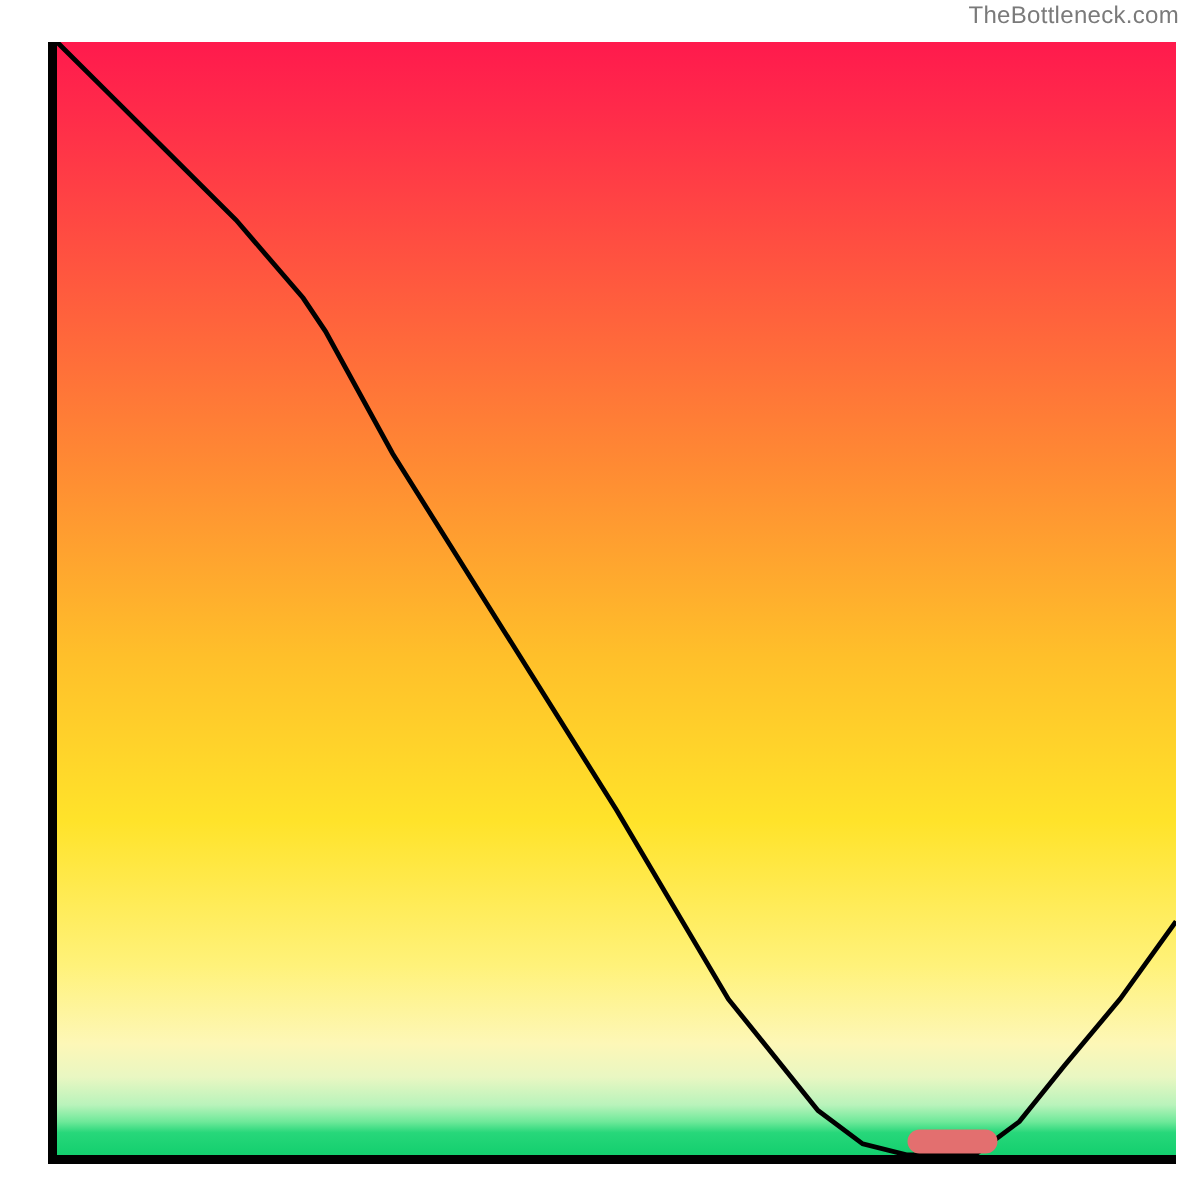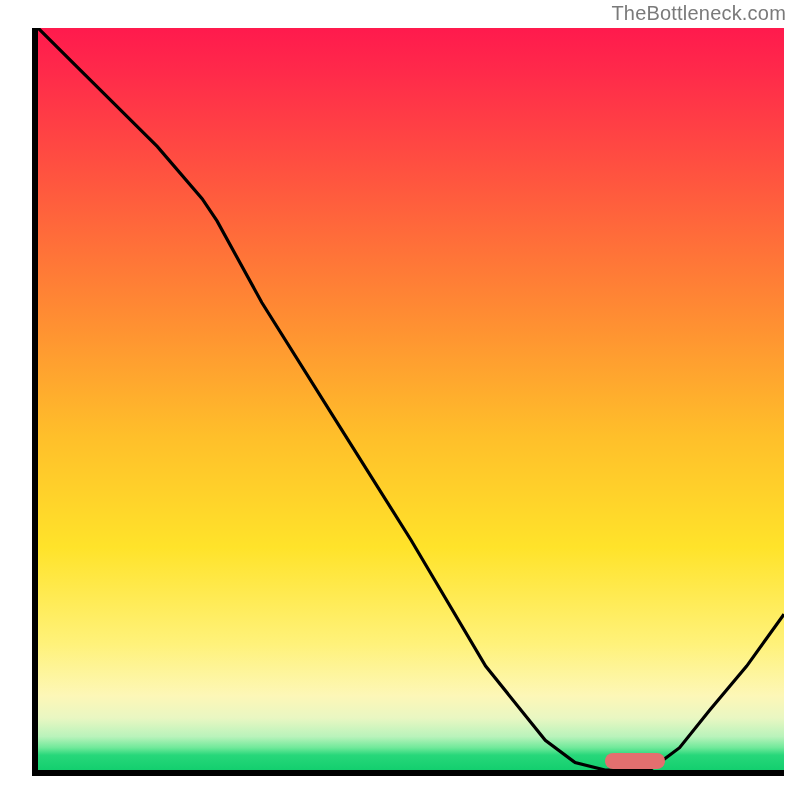--- a/index.html
+++ b/index.html
@@ -13,21 +13,21 @@
   .root {
     position: relative;
     width: 800px;
     height: 800px;
   }
   .watermark {
     position: absolute;
     top: 2px;
     right: 14px;
     color: #7a7a7a;
-    font-size: 20px;
+    font-size: 16px;
     font-weight: 500;
     letter-spacing: 0.2px;
     user-select: none;
   }
   .plot-frame {
     
     position: absolute;
     left: 32px;
     top: 28px;
     width: 752px;   

